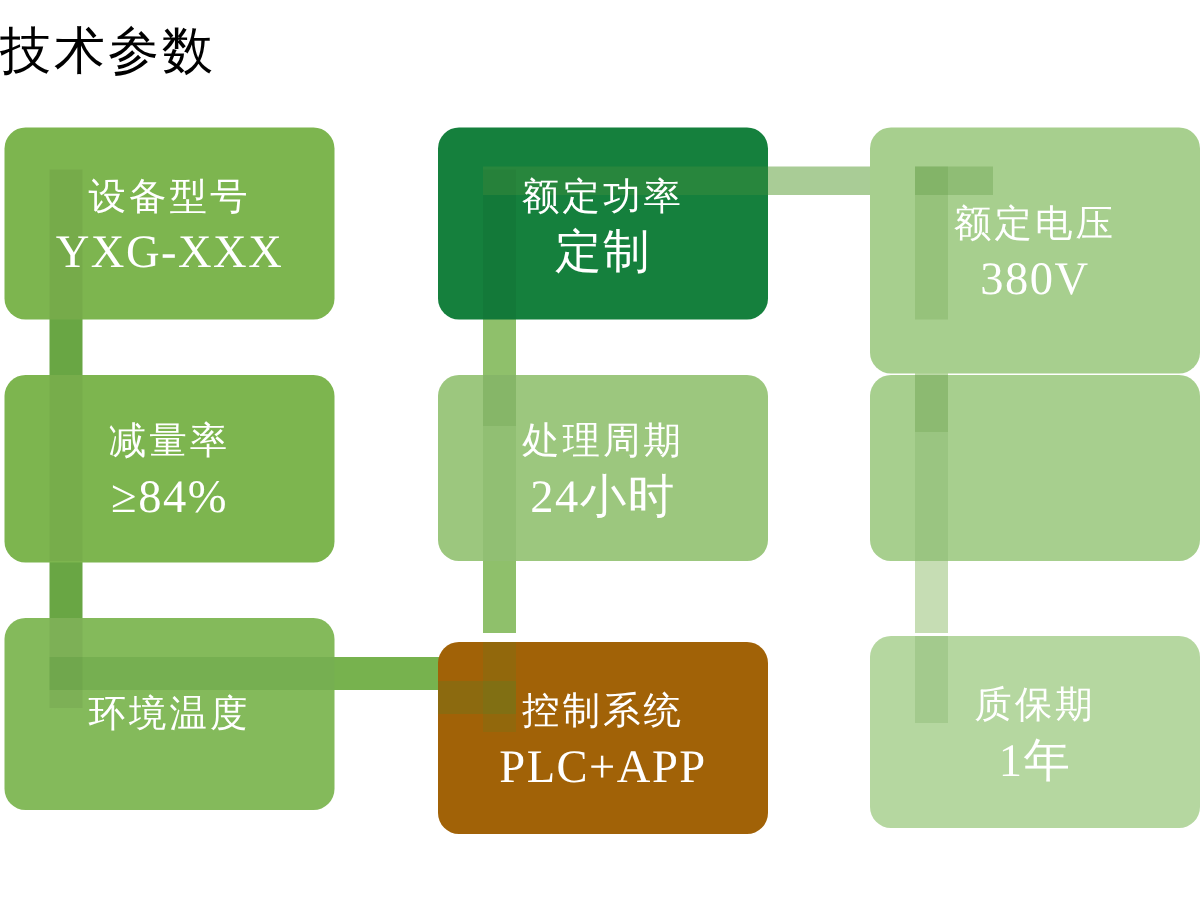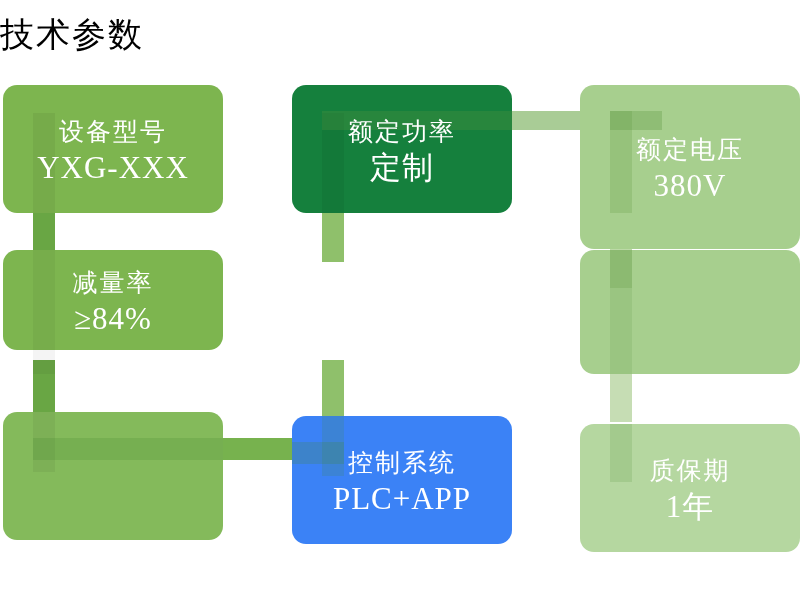--- a/index.html
+++ b/index.html
@@ -121,38 +121,45 @@
     <div class="value">定制</div>
   </div>
 
   <div class="card" style="left:580px; top:85px; width:220px; height:164px; background:#A7CF8E;">
     <div class="stripe" style="left:30px; top:26px; width:22px; height:102px; background:rgba(90,150,60,0.22);"></div>
     <div class="stripe" style="left:30px; top:26px; width:52px; height:19px; background:rgba(90,150,60,0.30);"></div>
     <div class="label">额定电压</div>
     <div class="value latin">380V</div>
   </div>
 
-  <div class="card" style="left:3px; top:250px; width:220px; height:100px; background:#7DB54F;">
+  <div class="card" style="left:3px; top:250px; width:220px; height:125px; background:#7DB54F;">
     <div class="stripe" style="left:30px; top:0px; width:22px; height:124px; background:rgba(0,0,0,0.045);"></div>
     <div class="label">减量率</div>
     <div class="value latin">≥84%</div>
   </div>
 
+  <div class="card" style="left:292px; top:250px; width:220px; height:124px; background:#9CC77E;">
+    <div class="stripe" style="left:30px; top:0px; width:22px; height:124px; background:rgba(90,150,60,0.16);"></div>
+    <div class="stripe" style="left:30px; top:0px; width:22px; height:34px; background:rgba(90,150,60,0.20);"></div>
+    <div class="label">处理周期</div>
+    <div class="value latin">24小时</div>
+  </div>
 
   <div class="card" style="left:580px; top:250px; width:220px; height:124px; background:#A7CF8E;">
     <div class="stripe" style="left:30px; top:0px; width:22px; height:124px; background:rgba(90,150,60,0.16);"></div>
     <div class="stripe" style="left:30px; top:0px; width:22px; height:38px; background:rgba(90,150,60,0.22);"></div>
   </div>
 
   <div class="card" style="left:3px; top:412px; width:220px; height:128px; background:#84BA5B;">
     <div class="stripe" style="left:30px; top:0px; width:22px; height:60px; background:rgba(0,0,0,0.05);"></div>
     <div class="stripe" style="left:30px; top:26px; width:190px; height:22px; background:rgba(70,135,45,0.22);"></div>
+    <div class="label">环境温度</div>
   </div>
 
-  <div class="card" style="left:292px; top:416px; width:220px; height:128px; background:#3b82f6;">
+  <div class="card" style="left:292px; top:428px; width:220px; height:128px; background:#a16207;">
     <div class="stripe" style="left:30px; top:0px; width:22px; height:60px; background:rgba(70,135,45,0.16);"></div>
     <div class="stripe" style="left:0px; top:26px; width:52px; height:22px; background:rgba(70,135,45,0.22);"></div>
     <div class="label">控制系统</div>
     <div class="value latin">PLC+APP</div>
   </div>
 
   <div class="card" style="left:580px; top:424px; width:220px; height:128px; background:#B5D7A0;">
     <div class="stripe" style="left:30px; top:0px; width:22px; height:58px; background:rgba(70,135,45,0.16);"></div>
     <div class="label">质保期</div>
     <div class="value">1年</div>

